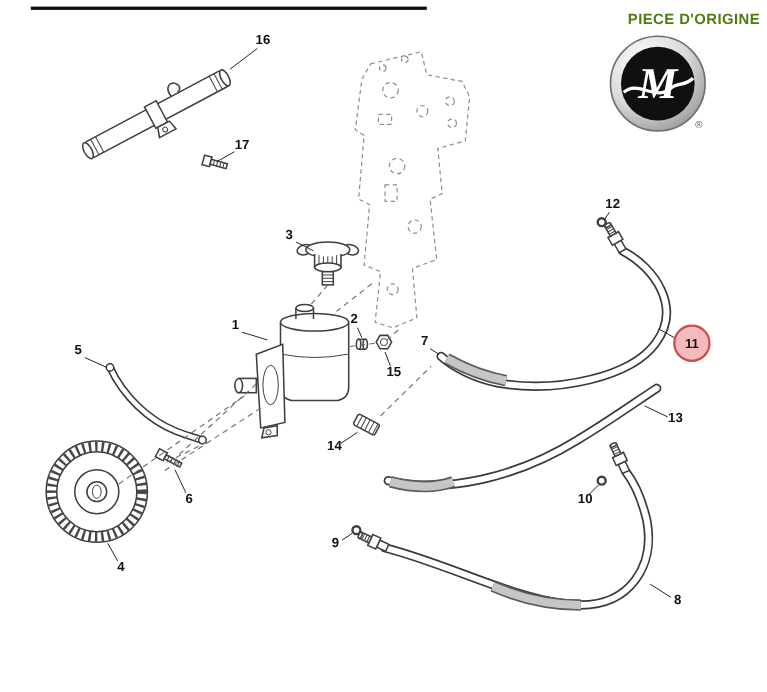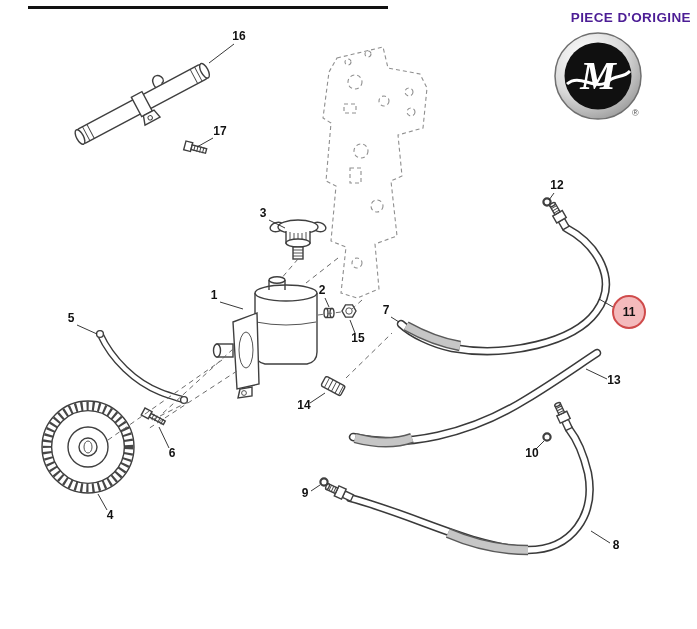--- a/index.html
+++ b/index.html
@@ -1,20 +1,20 @@
 <!DOCTYPE html>
 <html><head>
 <meta charset="utf-8">
 <style>
   html,body { margin:0; padding:0; background:#fff; }
   .page { position:relative; width:697px; height:629px; background:#fff; overflow:hidden;
           font-family:"Liberation Sans", sans-serif; }
   .title-rule { position:absolute; left:28px; top:6px; width:360px; height:3px; background:#111; }
   .origin-label { position:absolute; top:10px; right:6px; font-weight:bold; font-size:13.5px;
-                  letter-spacing:.4px; color:#4c1d95; }
+                  letter-spacing:.4px; color:#4d7c0f; }
   .logo { position:absolute; top:30px; left:552px; width:92px; height:92px; }
   .diagram { position:absolute; left:0; top:0; width:697px; height:629px; }
 
   
   .fillw  { fill:#fff; stroke:#3f3f3f; stroke-width:1.4; }
   .ln     { fill:none; stroke:#3f3f3f; stroke-width:1.4; }
   .thin   { stroke-width:.9; }
   .ghost  { fill:none; stroke:#8f8f8f; stroke-width:1.1; stroke-dasharray:4 3; }
   .dash   { fill:none; stroke:#6a6a6a; stroke-width:1; stroke-dasharray:5 4; }
   .hoseO  { fill:none; stroke:#3a3a3a; stroke-width:8.5; stroke-linecap:round; }

